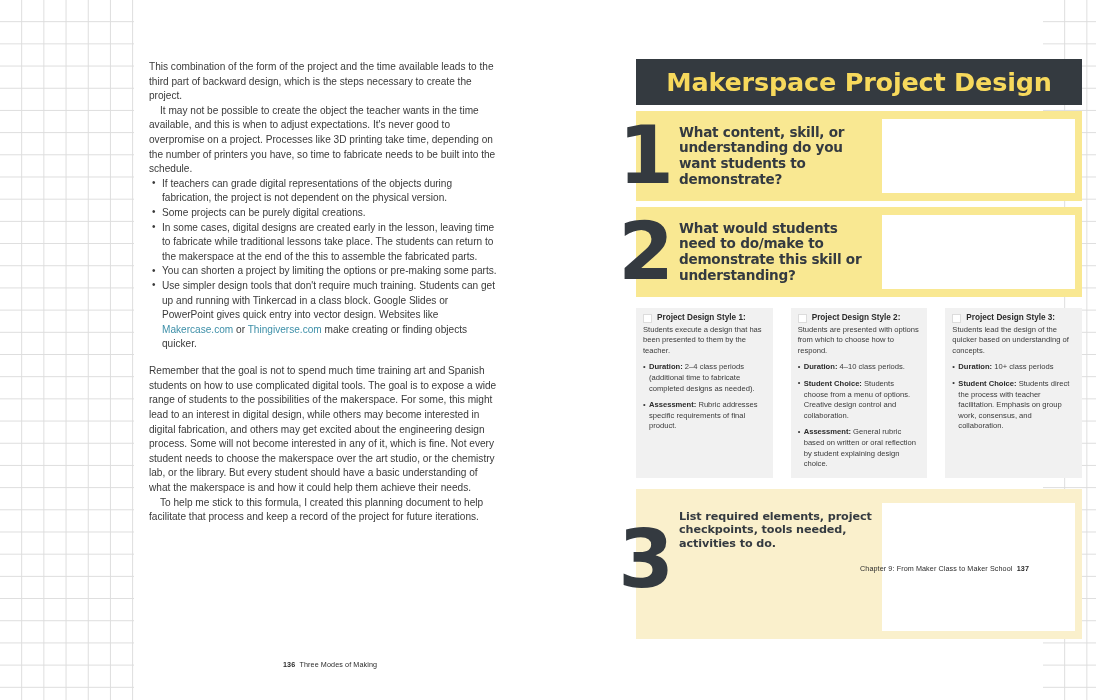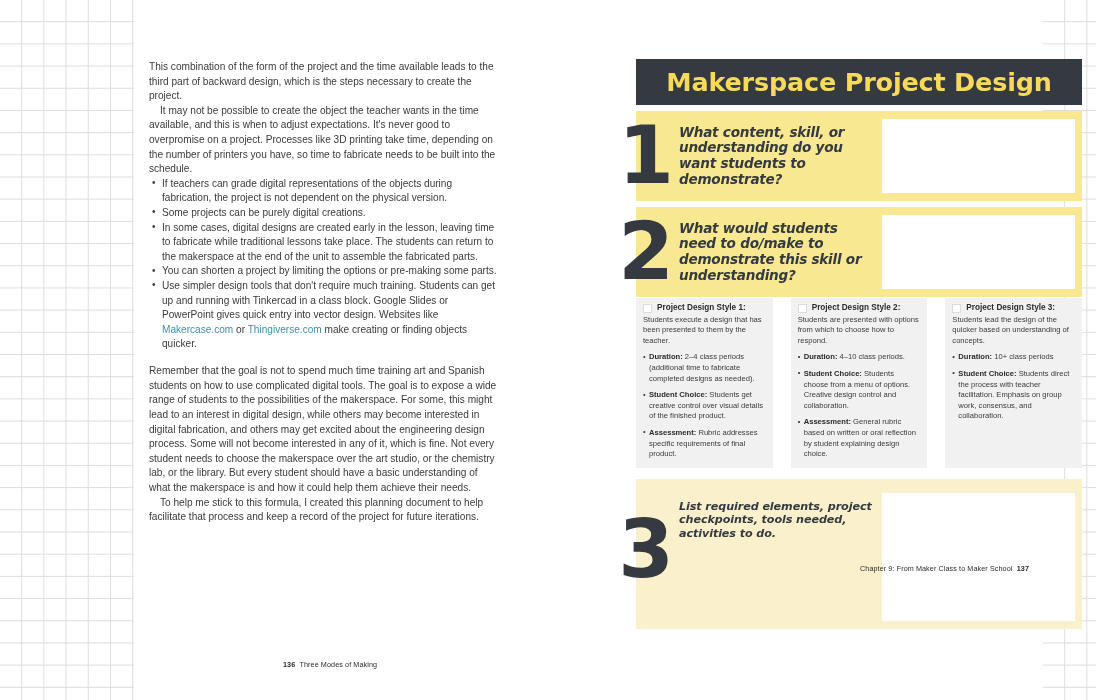--- a/index.html
+++ b/index.html
@@ -155,21 +155,20 @@
     width: 196px;
     color: #343a40;
     font-family: "DejaVu Sans", sans-serif;
     font-weight: 700;
     font-size: 13.6px;
     line-height: 15.6px;
     letter-spacing: -0.25px;
     display: flex;
     flex-direction: column;
     justify-content: center;
-    font-style: italic;
   }
   .prompt-row .fill-box {
     flex: 1;
     background: #ffffff;
     margin-left: 7px;
   }
   #row1 { height: 74px; }
   #row2 { height: 74px; }
 
   #row3 {
@@ -190,21 +189,21 @@
     line-height: 13.6px;
     margin-top: 7px;
     letter-spacing: -0.1px;
   }
   #row3 .fill-box { align-self: stretch; }
 
   
   #styles {
     display: flex;
     gap: 18px;
-    margin-top: 1px;
+    margin-top: 11px;
   }
   .style-card {
     flex: 1;
     background: #f1f1f1;
     padding: 5px 7px 8px 7px;
     color: #3a3a3a;
     font-size: 7.6px;
     line-height: 10.6px;
   }
   .card-head {
@@ -252,21 +251,21 @@
 <div id="grid-left"></div>
 <div id="grid-right"></div>
 
 <div id="page-left">
   <div id="left-col">
     <p>This combination of the form of the project and the time available leads to the third part of backward design, which is the steps necessary to create the project.</p>
     <p class="indent">It may not be possible to create the object the teacher wants in the time available, and this is when to adjust expectations. It's never good to overpromise on a project. Processes like 3D printing take time, depending on the number of printers you have, so time to fabricate needs to be built into the schedule.</p>
     <ul class="wk">
       <li>If teachers can grade digital representations of the objects during fabrication, the project is not dependent on the physical version.</li>
       <li>Some projects can be purely digital creations.</li>
-      <li>In some cases, digital designs are created early in the lesson, leaving time to fabricate while traditional lessons take place. The students can return to the makerspace at the end of the unit to assemble the fabricated parts.</li>
+      <li>In some cases, digital designs are created early in the lesson, leaving time to fabricate while traditional lessons take place. The students can return to the makerspace at the end of the this to assemble the fabricated parts.</li>
       <li>You can shorten a project by limiting the options or pre-making some parts.</li>
       <li><span>Use simpler design tools that don't require much training. Students can get up and running with Tinkercad in a class block. Google Slides or PowerPoint gives quick entry into vector design. Websites like </span><a class="lnk" href="#">Makercase.com</a><span> or </span><a class="lnk" href="#">Thingiverse.com</a><span> make creating or finding objects quicker.</span></li>
     </ul>
     <p class="gap">Remember that the goal is not to spend much time training art and Spanish students on how to use complicated digital tools. The goal is to expose a wide range of students to the possibilities of the makerspace. For some, this might lead to an interest in digital design, while others may become interested in digital fabrication, and others may get excited about the engineering design process. Some will not become interested in any of it, which is fine. Not every student needs to choose the makerspace over the art studio, or the chemistry lab, or the library. But every student should have a basic understanding of what the makerspace is and how it could help them achieve their needs.</p>
     <p class="indent">To help me stick to this formula, I created this planning document to help facilitate that process and keep a record of the project for future iterations.</p>
   </div>
   <div class="footer" id="footer-left">
     <b>136</b>
     &nbsp;<span>Three Modes of Making</span>
   </div>
@@ -295,21 +294,20 @@
     <div id="styles">
 
       <div class="style-card">
         <div class="card-head">
           <span class="chk"></span>
           <span>Project Design Style 1:</span>
         </div>
         <p class="card-intro">Students execute a design that has been presented to them by the teacher.</p>
         <ul class="card-list">
           <li><b>Duration:</b><span> 2–4 class periods (additional time to fabricate completed designs as needed).</span></li>
-          <li><b>Student Choice:</b><span> Students get creative control over visual details of the finished product.</span></li>
           <li><b>Assessment:</b><span> Rubric addresses specific requirements of final product.</span></li>
         </ul>
       </div>
 
       <div class="style-card">
         <div class="card-head">
           <span class="chk"></span>
           <span>Project Design Style 2:</span>
         </div>
         <p class="card-intro">Students are presented with options from which to choose how to respond.</p>

